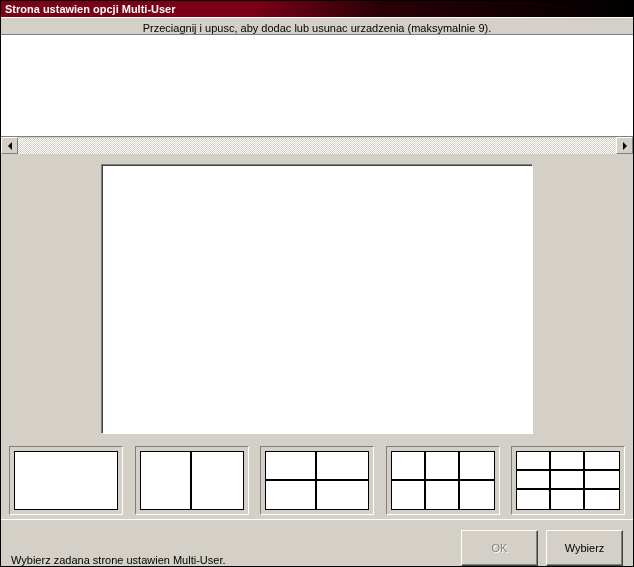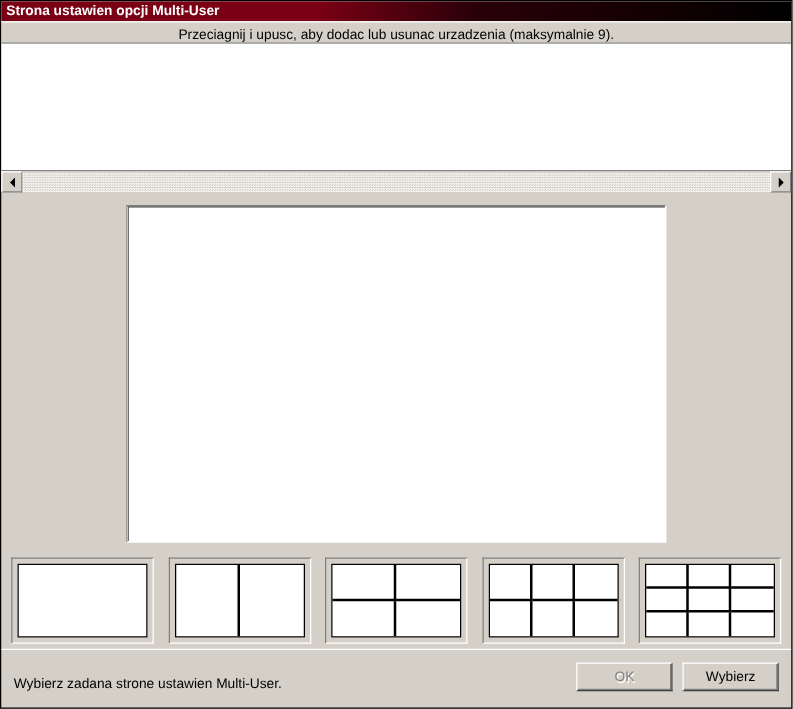--- a/index.html
+++ b/index.html
@@ -125,21 +125,21 @@
     .bottom-bar {
       display: flex;
       align-items: flex-end;
       padding: 10px 10px 10px 10px;
       gap: 8px;
       border-top: 1px solid #fff;
     }
     .bottom-label { flex: 1; font-size: 11px; }
     .btn {
       width: 77px;
-      height: 23px;
+      height: 36px;
       font-family: Tahoma, sans-serif;
       font-size: 11px;
       background: #d4d0c8;
       border-top: 1px solid #fff;
       border-left: 1px solid #fff;
       border-right: 1px solid #404040;
       border-bottom: 1px solid #404040;
       box-shadow: inset -1px -1px 0 #808080, inset 1px 1px 0 #d4d0c8;
       cursor: pointer;
     }

